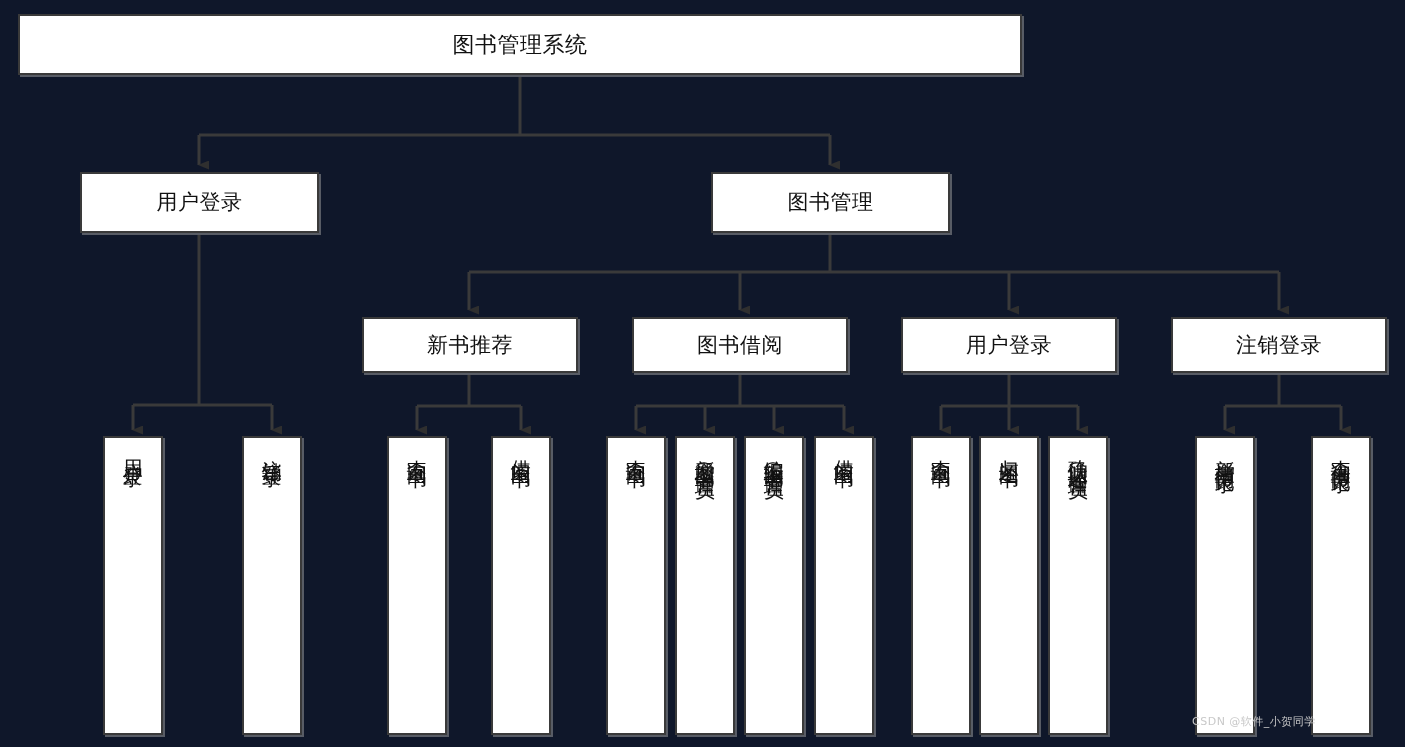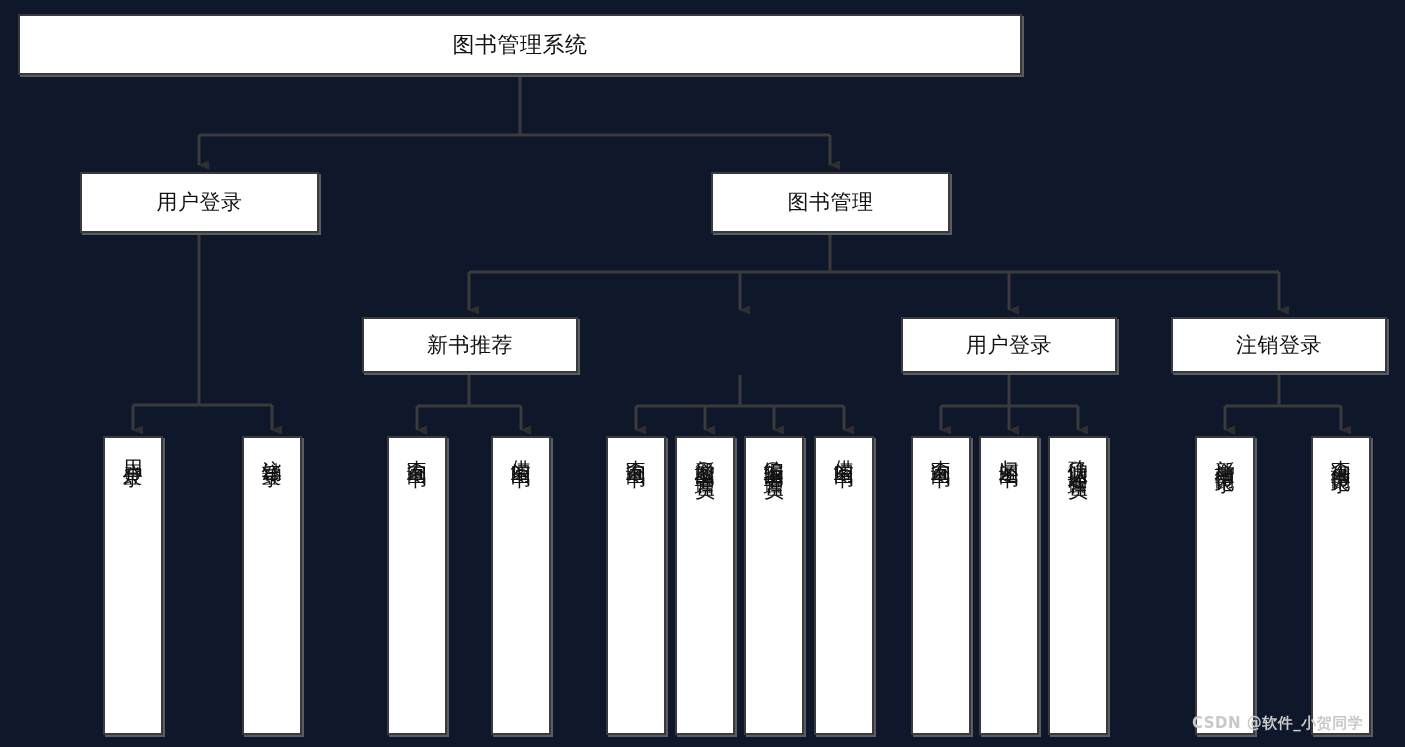--- a/index.html
+++ b/index.html
@@ -58,26 +58,25 @@
     font-size: 20px;
     line-height: 1.12;
     letter-spacing: 3px;
     white-space: normal;
     max-height: 288px;
   }
   .watermark {
     position: absolute;
     left: 1192px;
     top: 714px;
-    font-size: 15px;
+    font-size: 11px;
     color: #c9c9c9;
     white-space: nowrap;
     z-index: 5;
     letter-spacing: 0.5px;
-    font-weight: bold;
   }
 </style>
 </head>
 <body>
 
 <div id="canvas">
 
   <svg id="wires" viewBox="0 0 1405 747" xmlns="http://www.w3.org/2000/svg">
     <defs>
       <marker id="arrowhead" markerWidth="9" markerHeight="11" refX="4.5" refY="10" orient="auto" markerUnits="userSpaceOnUse">
@@ -136,20 +135,23 @@
   <div class="node level1" style="left:80px; top:172px; width:239px; height:61px;">
     <span class="node-label">用户登录</span>
   </div>
   <div class="node level2" style="left:362px; top:317px; width:216px; height:56px;">
     <span class="node-label">新书推荐</span>
   </div>
 
   <div class="node level1" style="left:711px; top:172px; width:239px; height:61px;">
     <span class="node-label">图书管理</span>
   </div>
+  <div class="node level2" style="left:632px; top:317px; width:216px; height:56px;">
+    <span class="node-label">图书借阅</span>
+  </div>
   <div class="node level2" style="left:901px; top:317px; width:216px; height:56px;">
     <span class="node-label">用户登录</span>
   </div>
   <div class="node level2" style="left:1171px; top:317px; width:216px; height:56px;">
     <span class="node-label">注销登录</span>
   </div>
 
   <div class="node leaf" style="left:103px; top:436px; width:60px; height:299px;">
     <span class="node-label">用户登录</span>
   </div>

